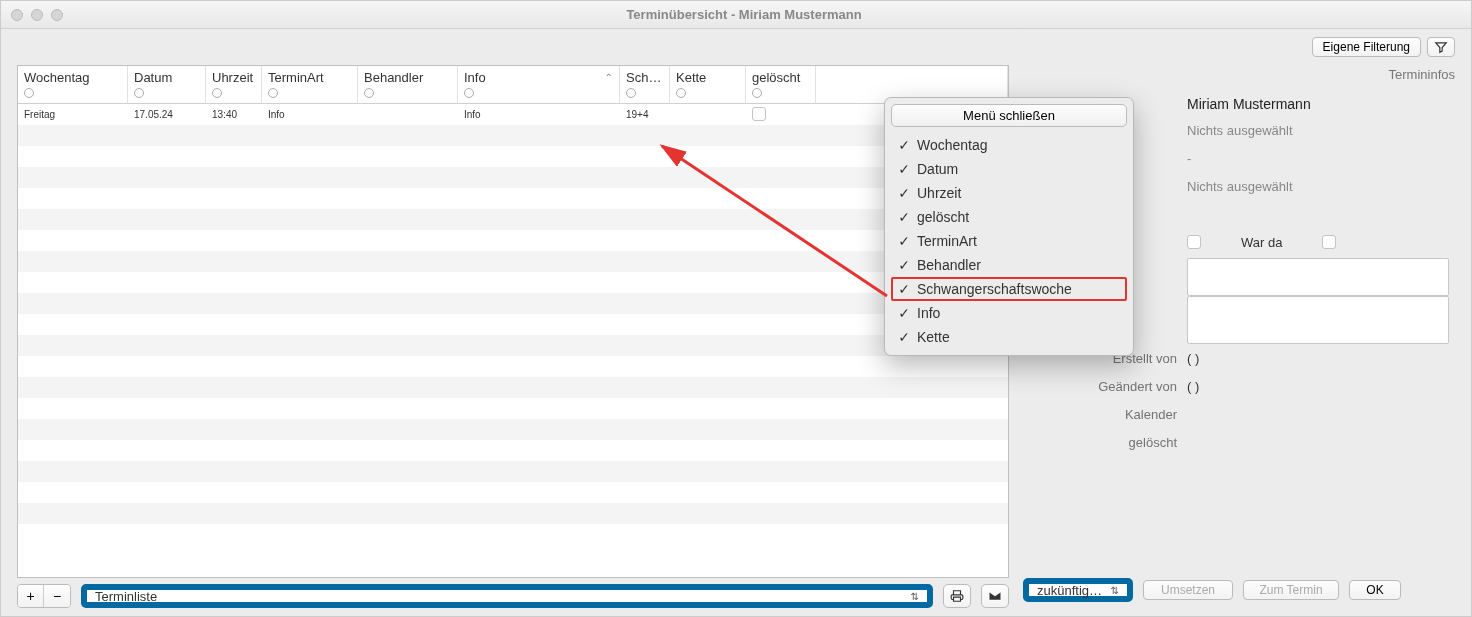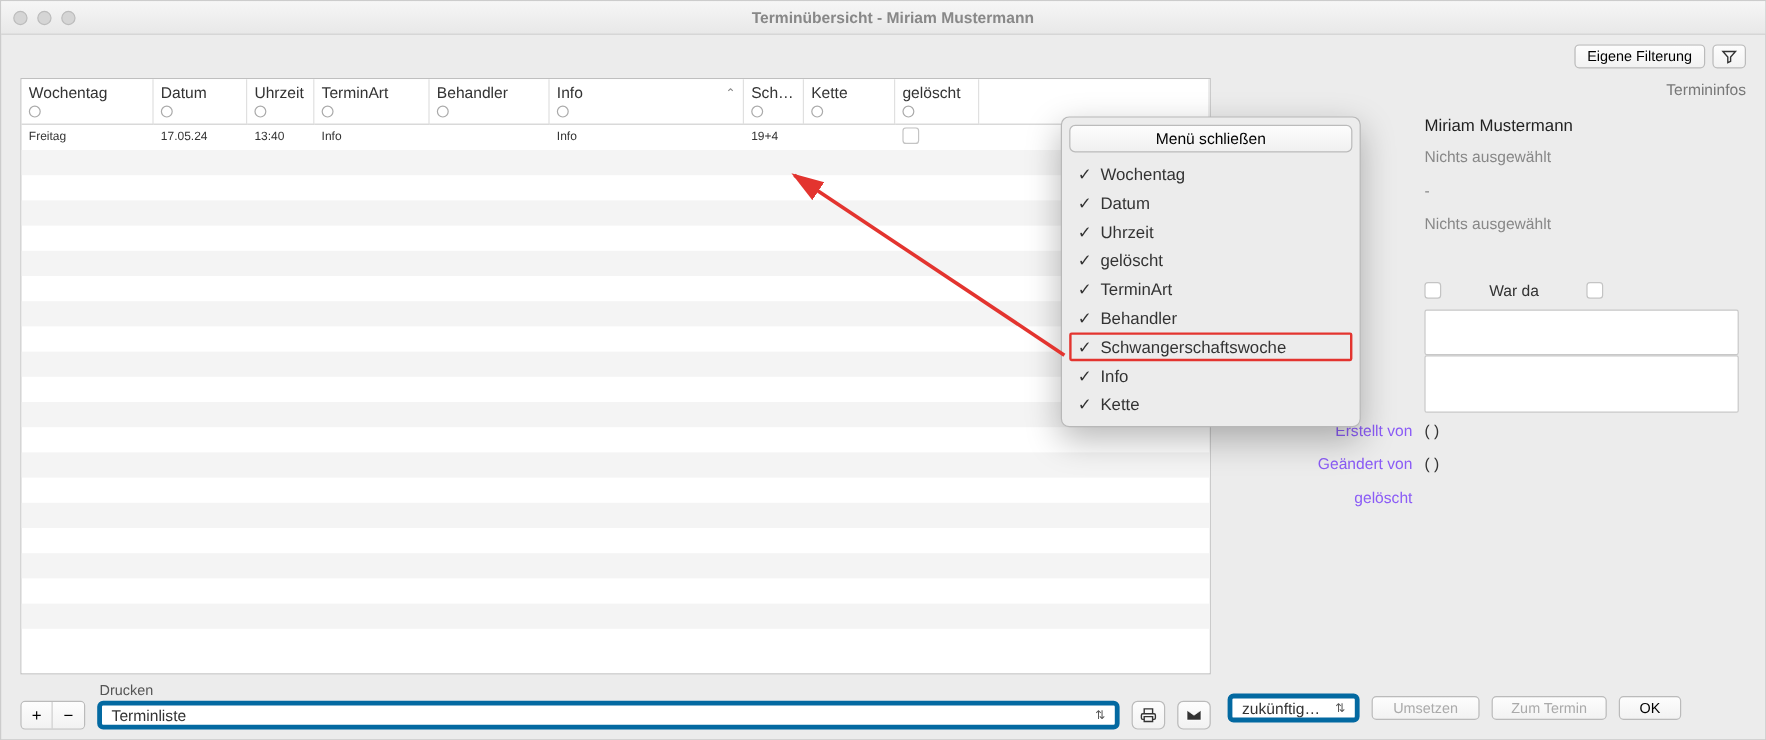--- a/index.html
+++ b/index.html
@@ -105,21 +105,21 @@
   align-items:flex-end;
   gap:10px;
   padding-top:6px;
 }
 .plusminus { display:flex; border:1px solid #bbb; border-radius:4px; overflow:hidden; }
 .plusminus button { width:26px; height:22px; background:linear-gradient(#fdfdfd,#f2f2f2); border:none; border-right:1px solid #ccc; cursor:pointer; font-size:14px; }
 .plusminus button:last-child{border-right:none}
 .print-col { display:flex; flex-direction:column; flex:1; }
 .print-col .lbl { font-size:12px; color:#555; padding:0 0 2px 2px; }
 .select {
-  height:24px; border:4px solid #0369a1; border-radius:5px; background:#fff;
+  height:24px; border:6px solid #0369a1; border-radius:5px; background:#fff;
   display:flex; align-items:center; padding:0 8px; justify-content:space-between;
 }
 .caret { font-size:10px; color:#555; }
 .icon-btn {
   width:28px; height:24px; border:1px solid #bbb; border-radius:5px; background:linear-gradient(#fdfdfd,#f2f2f2);
   display:flex; align-items:center; justify-content:center; cursor:pointer;
 }
 .right-pane {
   width:432px;
   display:flex;
@@ -128,21 +128,21 @@
 .right-header {
   text-align:right; font-size:13px; color:#777; padding:2px 0 6px 0;
 }
 .right-body {
   flex:1;
   display:flex;
   flex-direction:column;
   padding: 8px 0 0 0;
 }
 .field-row { display:flex; align-items:center; min-height:28px; gap:10px; }
-.field-row .flabel { width:154px; text-align:right; font-size:13px; color:#8b5cf6; }
+.field-row .flabel { width:154px; text-align:right; font-size:13px; color:#737373; }
 .field-row .fval { flex:1; font-size:13px; color:#888; }
 .patient-name { font-size:14px; padding-left:164px; padding-bottom:4px; color:#222; }
 .textbox { flex:1; min-height:38px; border:1px solid #c8c8c8; background:#fff; border-radius:2px; margin-right:6px; }
 .right-footer {
   display:flex; align-items:center; gap:10px; padding:6px 6px 6px 0;
 }
 .red { color:#e3342f; }
 .menu-popup {
   position:absolute;
   left:884px; top:97px;
@@ -280,21 +280,20 @@
           <div class="row alt"></div>
         </div>
       </div>
 
       <div class="bottom-left">
         <div class="plusminus">
           <button>+</button>
           <button>−</button>
         </div>
         <div class="print-col">
-          <span class="lbl">Drucken</span>
           <div class="select">
             <span>Terminliste</span>
             <span class="caret">⇅</span>
           </div>
         </div>
         <div class="icon-btn">
           <svg viewBox="0 0 24 24">
               <path fill="none" stroke="#333" stroke-width="2" d="M6 9V3h12v6M6 18H4a2 2 0 0 1-2-2v-4a2 2 0 0 1 2-2h16a2 2 0 0 1 2 2v4a2 2 0 0 1-2 2h-2M6 14h12v7H6z"></path>
             </svg>
         </div>
@@ -339,20 +338,24 @@
           <div class="flabel"></div>
           <div class="textbox" style="min-height:48px"></div>
         </div>
         <div class="field-row">
             <div class="flabel">Erstellt von</div>
             <div class="fval" style="color:#333">( )</div>
           </div>
         <div class="field-row">
             <div class="flabel">Geändert von</div>
             <div class="fval" style="color:#333">( )</div>
+          </div>
+        <div class="field-row">
+            <div class="flabel">Kalender</div>
+            <div class="fval"></div>
           </div>
         <div class="field-row">
             <div class="flabel red">gelöscht</div>
             <div class="fval"></div>
           </div>
       </div>
       <div class="right-footer">
         <div class="select" style="width:110px">
           <span>zukünftig…</span>
           <span class="caret">⇅</span>

